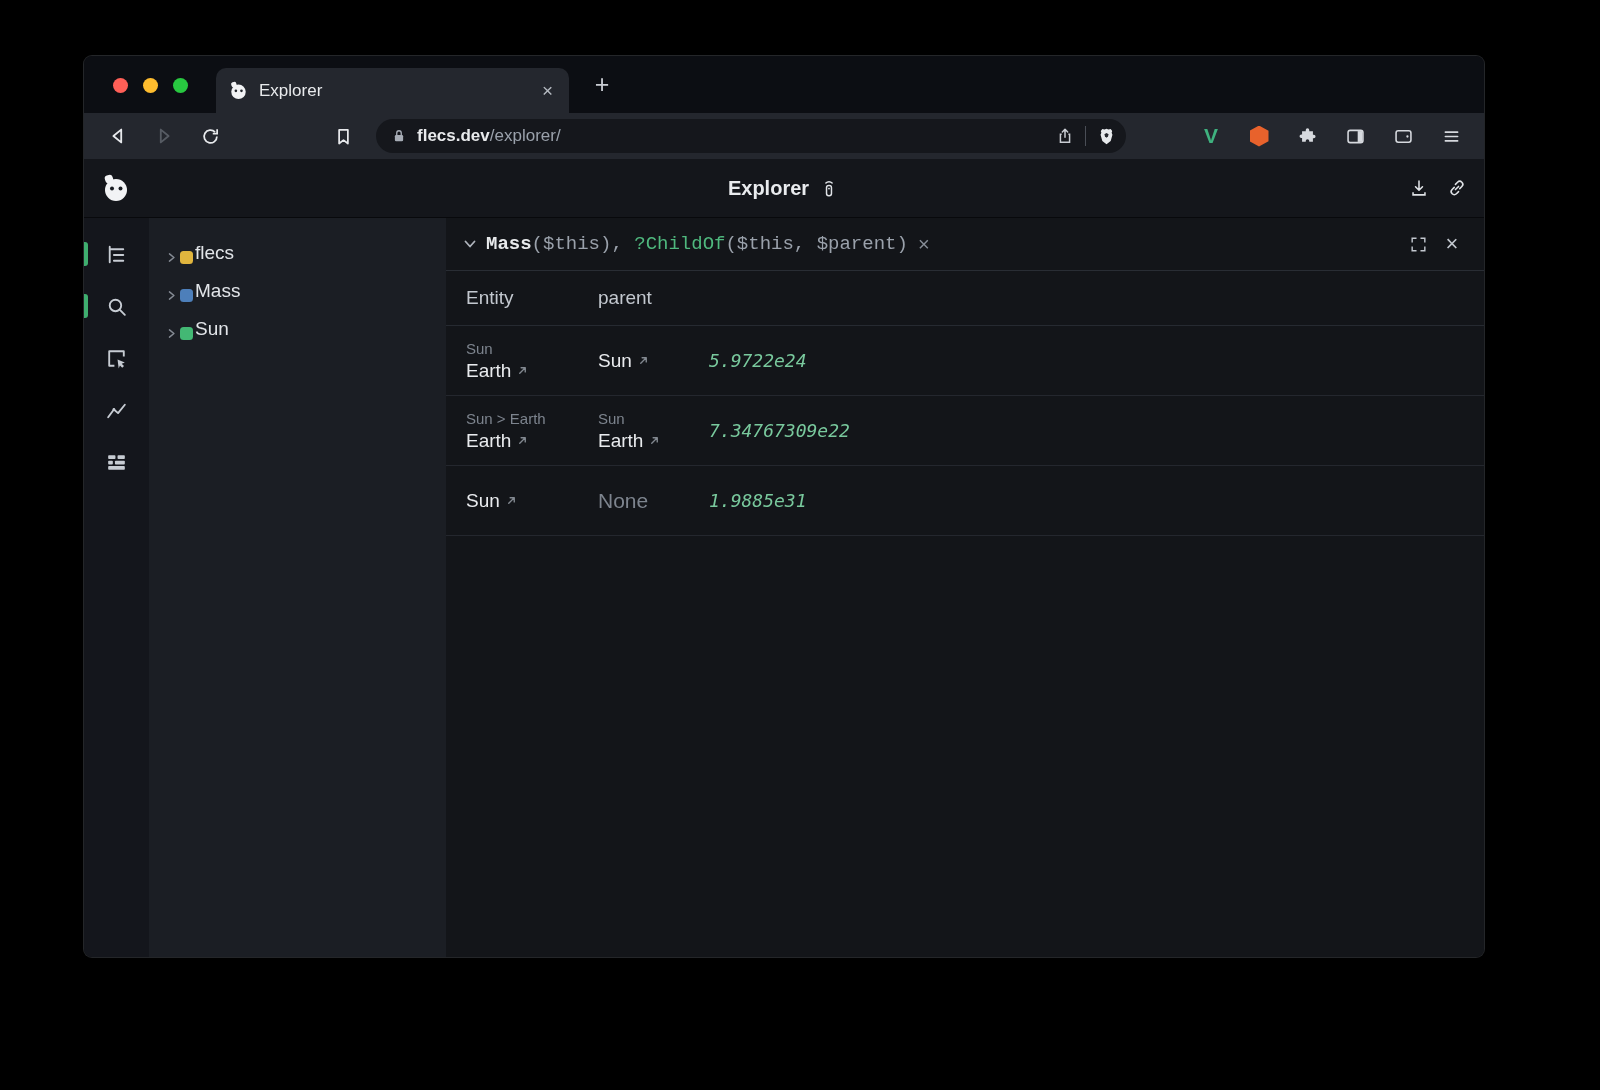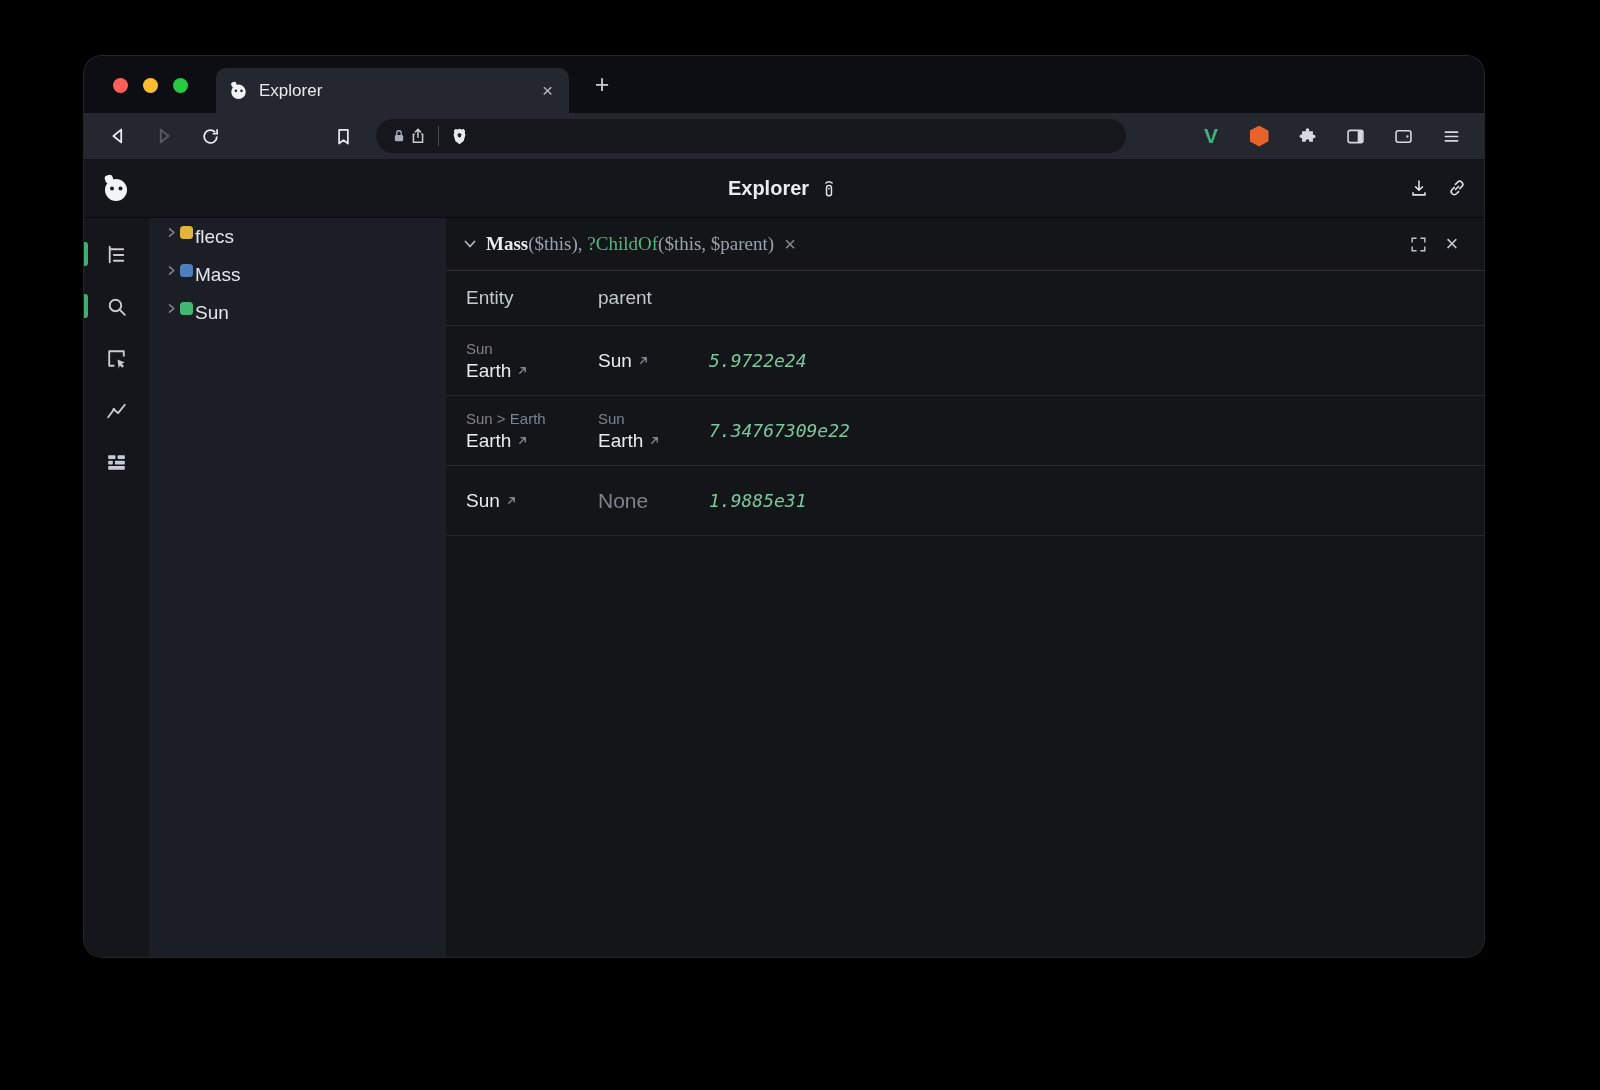--- a/index.html
+++ b/index.html
@@ -1,19 +1,19 @@
 <!DOCTYPE html>
 <html><head>
 <meta charset="utf-8">
 <style>
   * { margin:0; padding:0; box-sizing:border-box; }
   html,body { width:1600px; height:1090px; background:#000; font-family:"Liberation Sans","DejaVu Sans",sans-serif; }
   .stage { position:relative; width:1600px; height:1090px; background:#000; overflow:hidden; }
 
-  .window { position:absolute; left:83px; top:55px; width:1402px; height:903px; border-radius:19px;
+  .window { position:absolute; left:83px; top:55px; width:1402px; height:903px; border-radius:9px;
             overflow:hidden; background:#141619; border:1px solid rgba(255,255,255,.07);
             box-shadow:0 30px 80px rgba(0,0,0,.8); display:flex; flex-direction:column; }
 
   
   .tabstrip { position:relative; height:57px; background:#0c0e13; flex:0 0 auto; }
   .traffic { position:absolute; left:29px; top:22px; display:flex; gap:15px; }
   .light { width:15px; height:15px; border-radius:50%; }
   .light.red { background:#ff5f57; } .light.yellow { background:#febc2e; } .light.green { background:#28c840; }
   .tab { position:absolute; left:132px; bottom:0; width:353px; height:45px; background:#24272e;
          border-radius:10px 10px 0 0; display:flex; align-items:center; padding:0 12px 0 12px; }
@@ -46,27 +46,27 @@
 
   
   .content { flex:1; display:flex; min-height:0; }
   .rail { position:relative; width:65px; background:#14161c; padding-top:16px; display:flex; flex-direction:column;
           align-items:center; flex:0 0 auto; }
   .rail-btn { width:40px; height:40px; margin-bottom:12px; display:flex; align-items:center; justify-content:center; }
   .active-pill { position:absolute; left:0; width:4px; height:24px; background:#3fae6f; border-radius:0 3px 3px 0; }
   .pill-1 { top:24px; } .pill-2 { top:76px; }
 
   .tree { width:297px; background:#1b1e24; padding-top:8px; flex:0 0 auto; }
-  .tree-item { height:38px; display:flex; align-items:flex-start; padding-left:16px; gap:2px; cursor:default; }
+  .tree-item { height:38px; display:flex; align-items:flex-end; padding-left:16px; gap:2px; cursor:default; }
   .sq { width:13px; height:13px; border-radius:3.5px; flex:0 0 auto; }
   .tree-label { color:#e2e5e9; font-size:19px; }
 
   .main { flex:1; background:#131519; display:flex; flex-direction:column; min-width:0; }
   .query-bar { height:53px; display:flex; align-items:center; padding:0 18px 0 16px; border-bottom:1px solid #292d34; }
-  .query-code { font-family:Liberation Serif, serif; font-size:19px; margin-left:8px; white-space:pre; }
+  .query-code { font-family:Liberation Mono, monospace; font-size:19px; margin-left:8px; white-space:pre; }
   .q-ident { color:#e8eaec; font-weight:700; }
   .q-punct { color:#9aa1ab; }
   .q-kw { color:#4fb87e; }
   .query-clear { color:#868d97; font-size:20px; margin-left:10px; line-height:1; }
   .qb-spacer { flex:1; }
   .panel-btn { width:28px; height:28px; display:flex; align-items:center; justify-content:center; margin-left:6px; }
   .panel-close { color:#c3c8cf; font-size:22px; line-height:1; }
 
   .tgrid { display:grid; grid-template-columns:132px 111px 1fr; padding-left:20px; align-items:center; }
   .table-head { height:55px; border-bottom:1px solid #262a31; color:#c3c8cf; font-size:19px; }
@@ -128,20 +128,21 @@
         <svg viewBox="0 0 24 24" width="21" height="21">
           <path d="M7 4.5h10V20l-5-3.8L7 20z" fill="none" stroke="#e7e9ec" stroke-width="2" stroke-linejoin="round"></path>
         </svg>
       </div>
 
       <div class="addressbar">
         <svg viewBox="0 0 24 24" width="18" height="18">
           <rect x="6.5" y="10.5" width="11" height="8.5" rx="1.8" fill="#a7adb6"></rect>
           <path d="M9 10.5V8a3 3 0 0 1 6 0v2.5" fill="none" stroke="#a7adb6" stroke-width="1.8"></path>
         </svg>
+        <span class="url"><span class="domain">flecs.dev</span><span class="path">/explorer/</span></span>
         <span class="abar-right">
           <span>
             <svg viewBox="0 0 24 24" width="20" height="20">
               <path d="M12 13.5V4.5M8.8 7.2L12 4l3.2 3.2" fill="none" stroke="#c9cdd3" stroke-width="1.8" stroke-linecap="round" stroke-linejoin="round"></path>
               <path d="M8 10H6.5v9.5h11V10H16" fill="none" stroke="#c9cdd3" stroke-width="1.8"></path>
             </svg>
           </span>
           <span class="vdivider"></span>
           <span>
             <svg viewBox="0 0 24 24" width="21" height="21">

